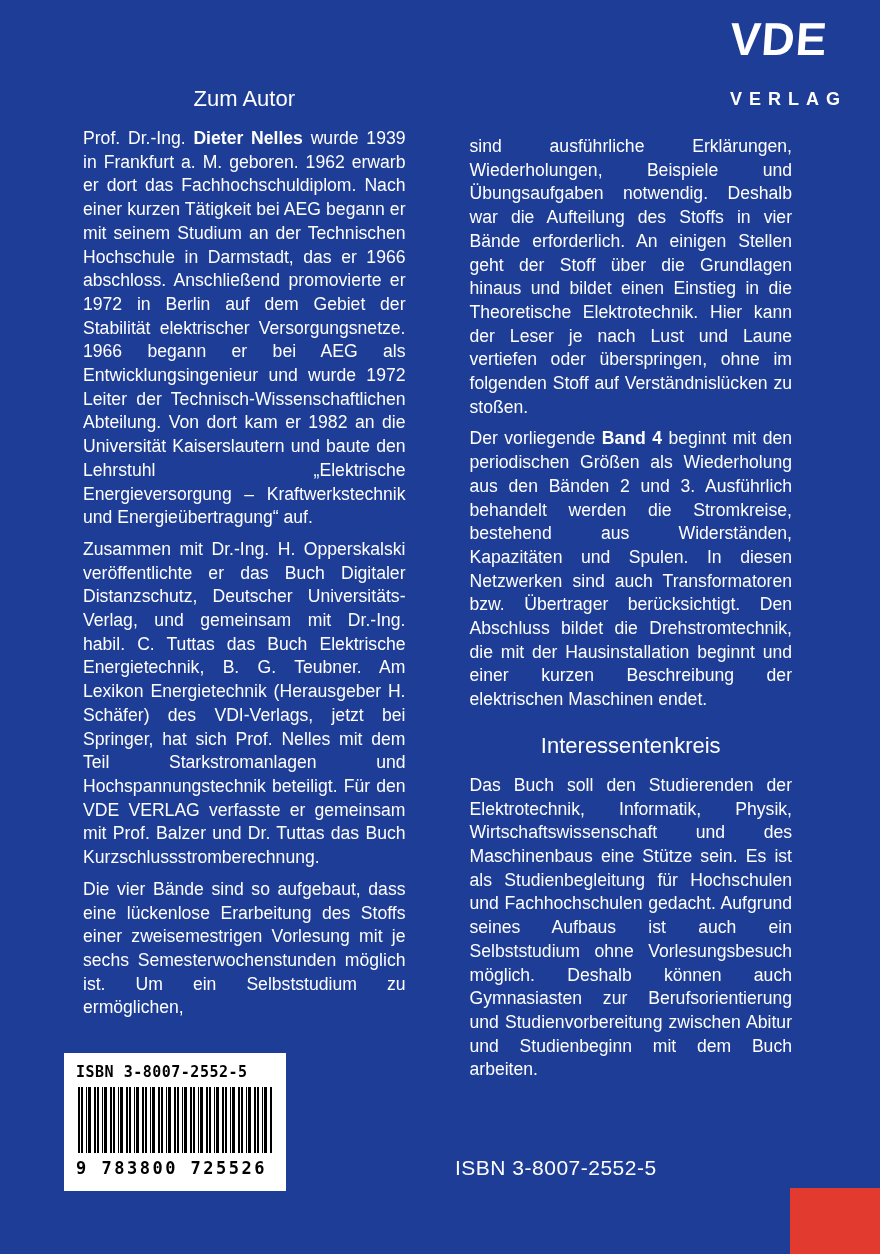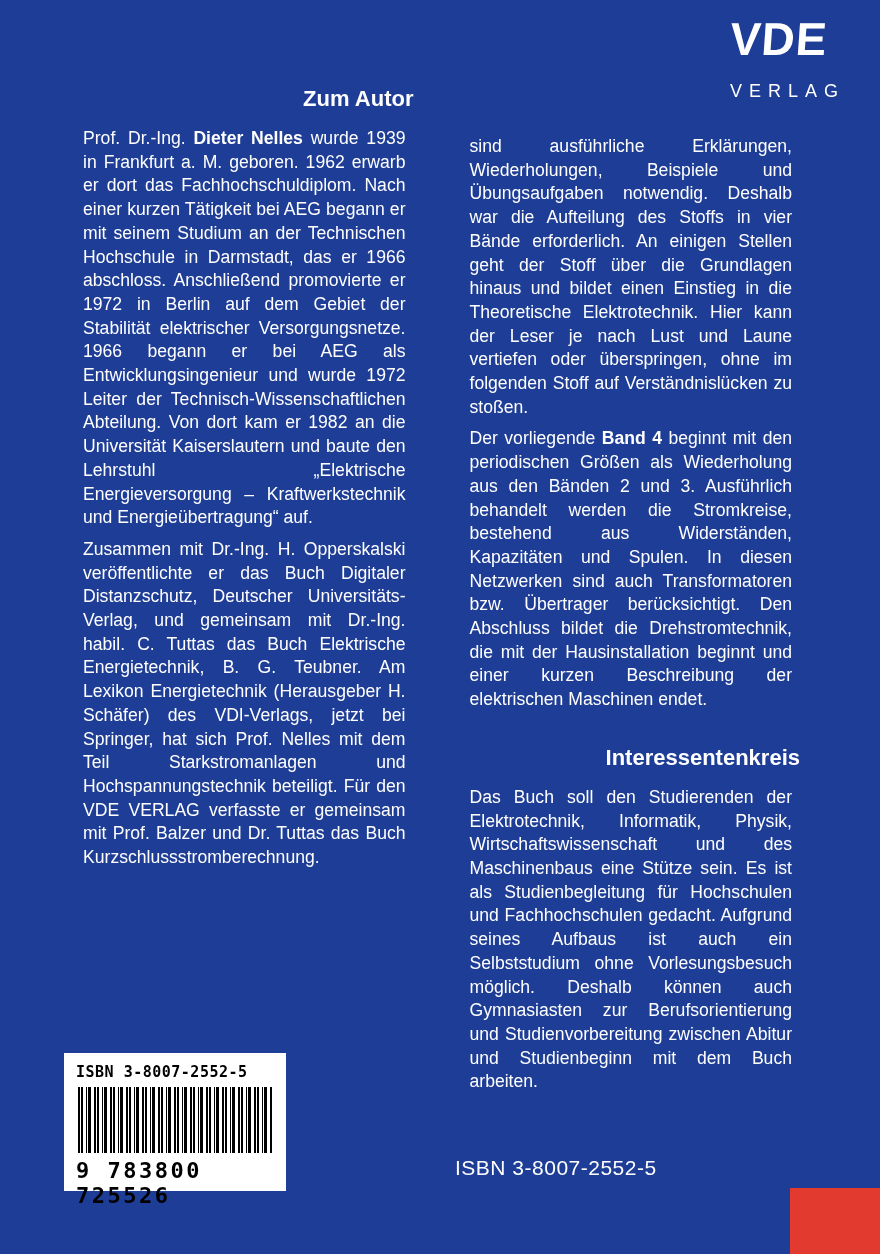--- a/index.html
+++ b/index.html
@@ -14,42 +14,42 @@
     overflow:hidden;
   }
 
   
   .logo { position:absolute; top:16px; right:46px; width:104px; text-align:left; }
   .logo-vde {
     font-size:46px; font-weight:bold; letter-spacing:1px; line-height:1;
     transform:skewX(-4deg);
   }
   .logo-verlag {
-    font-size:18px; font-weight:normal; letter-spacing:7px; margin-top:20px; line-height:1;
+    font-size:18px; font-weight:bold; letter-spacing:7px; margin-top:28px; line-height:1;
   }
 
   
   .columns {
     position:absolute; top:86px; left:75px; right:80px;
     display:flex; gap:48px;
   }
   .col {
     flex:1; min-width:0;
     text-align:justify;
     font-size:17.6px; line-height:23.7px;
     hyphens:auto; -webkit-hyphens:auto;
   }
   .col-right { padding-top:41px; }
 
   h2 {
-    font-size:22px; font-weight:bold;
+    font-size:22px; font-weight:normal;
     margin:0 0 15px 0; line-height:26px;
-    text-align:right;
+    text-align:center;
   }
-  h2.later { margin-top:33px; }
+  h2.later { margin-top:21px; }
   p { margin:8px; }
 
   
   .barcode-box {
     position:absolute; left:64px; top:1053px;
     width:222px; height:138px;
     background:#ffffff; color:#000000;
     box-sizing:border-box;
     padding:10px 12px 8px 12px;
   }
@@ -62,21 +62,21 @@
     height:66px; margin:0 2px;
     background-color:#fff;
     background-image:repeating-linear-gradient(90deg,
       #000 0px, #000 2px, #fff 2px, #fff 3px,
       #000 3px, #000 5px, #fff 5px, #fff 8px,
       #000 8px, #000 9px, #fff 9px, #fff 10px,
       #000 10px, #000 13px, #fff 13px, #fff 16px);
   }
   .barcode-digits {
     font-family:"DejaVu Sans Mono", monospace;
-    font-weight:bold; font-size:22px; letter-spacing:2.5px;
+    font-weight:bold; font-size:17px; letter-spacing:2.5px;
     margin-top:5px;
   }
 
   
   .isbn-footer {
     position:absolute; left:455px; top:1156px;
     font-size:21px; letter-spacing:0.5px;
   }
 
   
@@ -96,20 +96,21 @@
     <div class="logo-verlag">VERLAG</div>
   </div>
 
   <div class="columns">
 
     <div class="col col-left">
       <h2>Zum Autor</h2>
       <p><span>Prof. Dr.-Ing. </span><b>Dieter Nelles</b><span> wurde 1939 in Frankfurt a. M. geboren. 1962 erwarb er dort das Fachhochschuldiplom. Nach einer kurzen Tätigkeit bei AEG begann er mit seinem Studium an der Technischen Hochschule in Darmstadt, das er 1966 abschloss. Anschließend promovierte er 1972 in Berlin auf dem Gebiet der Stabilität elektrischer Versorgungsnetze. 1966 begann er bei AEG als Entwicklungsingenieur und wurde 1972 Leiter der Technisch-Wissenschaftlichen Abteilung. Von dort kam er 1982 an die Universität Kaiserslautern und baute den Lehrstuhl „Elektrische Energieversorgung – Kraftwerkstechnik und Energieübertragung“ auf.</span></p>
       <p>Zusammen mit Dr.-Ing. H. Opperskalski veröffentlichte er das Buch Digitaler Distanzschutz, Deutscher Universitäts-Verlag, und gemeinsam mit Dr.-Ing. habil. C. Tuttas das Buch Elektrische Energietechnik, B. G. Teubner. Am Lexikon Energietechnik (Herausgeber H. Schäfer) des VDI-Verlags, jetzt bei Springer, hat sich Prof. Nelles mit dem Teil Starkstromanlagen und Hochspannungstechnik beteiligt. Für den VDE VERLAG verfasste er gemeinsam mit Prof. Balzer und Dr. Tuttas das Buch Kurzschlussstromberechnung.</p>
 
+      <p>Die vier Bände sind so aufgebaut, dass eine lückenlose Erarbeitung des Stoffs einer zweisemestrigen Vorlesung mit je sechs Semesterwochenstunden möglich ist. Um ein Selbststudium zu ermöglichen,</p>
     </div>
 
     <div class="col col-right">
       <p>sind ausführliche Erklärungen, Wiederholungen, Beispiele und Übungsaufgaben notwendig. Deshalb war die Aufteilung des Stoffs in vier Bände erforderlich. An einigen Stellen geht der Stoff über die Grundlagen hinaus und bildet einen Einstieg in die Theoretische Elektrotechnik. Hier kann der Leser je nach Lust und Laune vertiefen oder überspringen, ohne im folgenden Stoff auf Verständnislücken zu stoßen.</p>
       <p><span>Der vorliegende </span><b>Band 4</b><span> beginnt mit den periodischen Größen als Wiederholung aus den Bänden 2 und 3. Ausführlich behandelt werden die Stromkreise, bestehend aus Widerständen, Kapazitäten und Spulen. In diesen Netzwerken sind auch Transformatoren bzw. Übertrager berücksichtigt. Den Abschluss bildet die Drehstromtechnik, die mit der Hausinstallation beginnt und einer kurzen Beschreibung der elektrischen Maschinen endet.</span></p>
 
       <h2 class="later">Interessentenkreis</h2>
       <p>Das Buch soll den Studierenden der Elektrotechnik, Informatik, Physik, Wirtschaftswissenschaft und des Maschinenbaus eine Stütze sein. Es ist als Studienbegleitung für Hochschulen und Fachhochschulen gedacht. Aufgrund seines Aufbaus ist auch ein Selbststudium ohne Vorlesungsbesuch möglich. Deshalb können auch Gymnasiasten zur Berufsorientierung und Studienvorbereitung zwischen Abitur und Studienbeginn mit dem Buch arbeiten.</p>
     </div>
 

